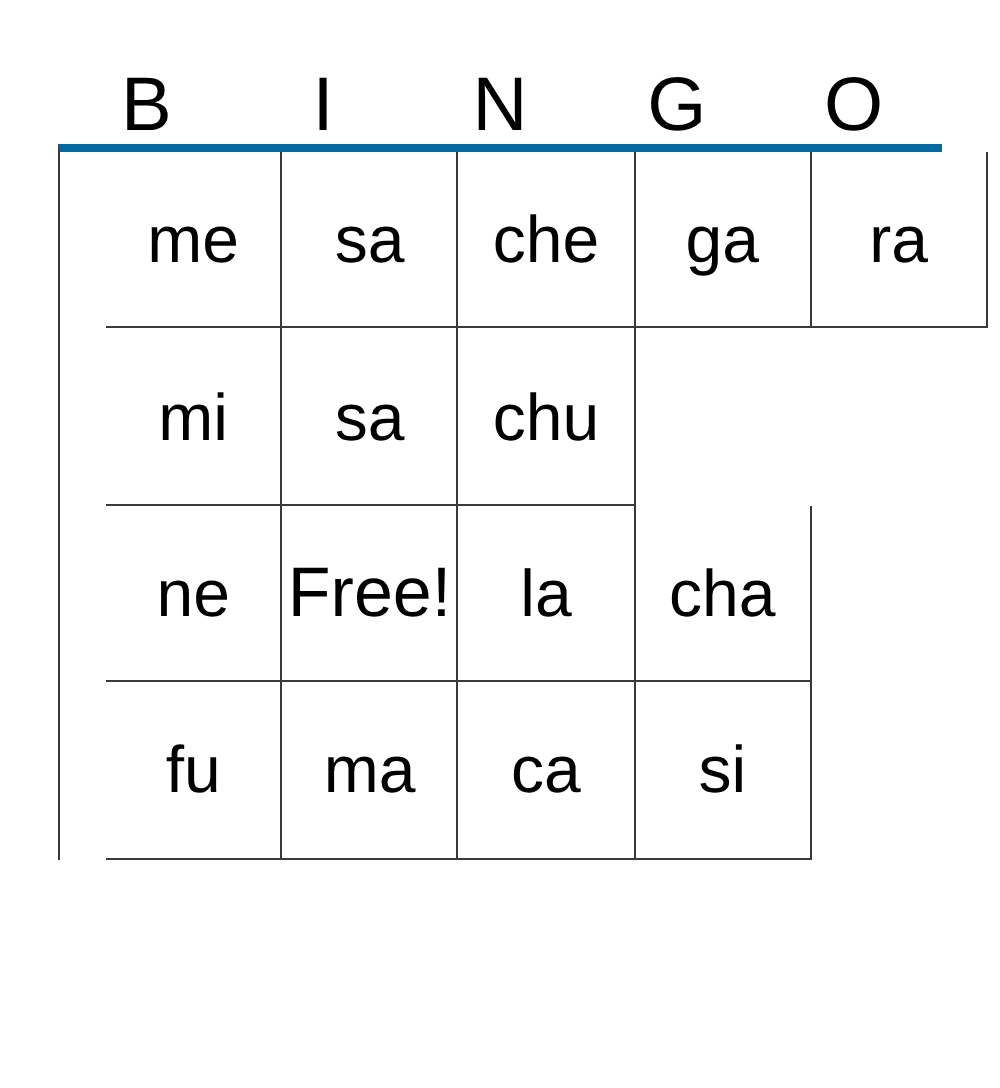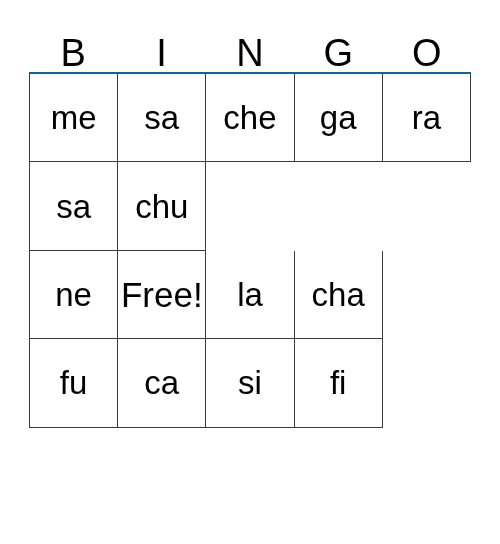--- a/index.html
+++ b/index.html
@@ -34,23 +34,24 @@
     align-items: flex-end;
     justify-content: center;
     font-size: 38px;
     line-height: 1;
     font-weight: normal;
     color: #000000;
     letter-spacing: 0px;
   }
   .grid {
     width: 442px;
-    border-top: 2px solid #0369a1;
+    border-top: 4px solid #0369a1;
     border-left: 1px solid #3a3a3a;
     box-sizing: border-box;
+    padding-left: 23px;
   }
   .grid-row {
     display: flex;
     width: 100%;
   }
   .cell {
     flex: 0 0 88.2px;
     width: 88.2px;
     height: 88.4px;
     box-sizing: border-box;
@@ -87,33 +88,34 @@
 
     <div class="grid-row">
       <div class="cell">me</div>
       <div class="cell">sa</div>
       <div class="cell">che</div>
       <div class="cell">ga</div>
       <div class="cell">ra</div>
     </div>
 
     <div class="grid-row">
+      <div class="cell">mi</div>
       <div class="cell">sa</div>
       <div class="cell">chu</div>
     </div>
 
     <div class="grid-row">
       <div class="cell">ne</div>
       <div class="cell free">Free!</div>
       <div class="cell">la</div>
       <div class="cell">cha</div>
     </div>
 
     <div class="grid-row">
       <div class="cell">fu</div>
+      <div class="cell">ma</div>
       <div class="cell">ca</div>
       <div class="cell">si</div>
-      <div class="cell">fi</div>
     </div>
 
 
   </div>
 </div>
 
 </body></html>

